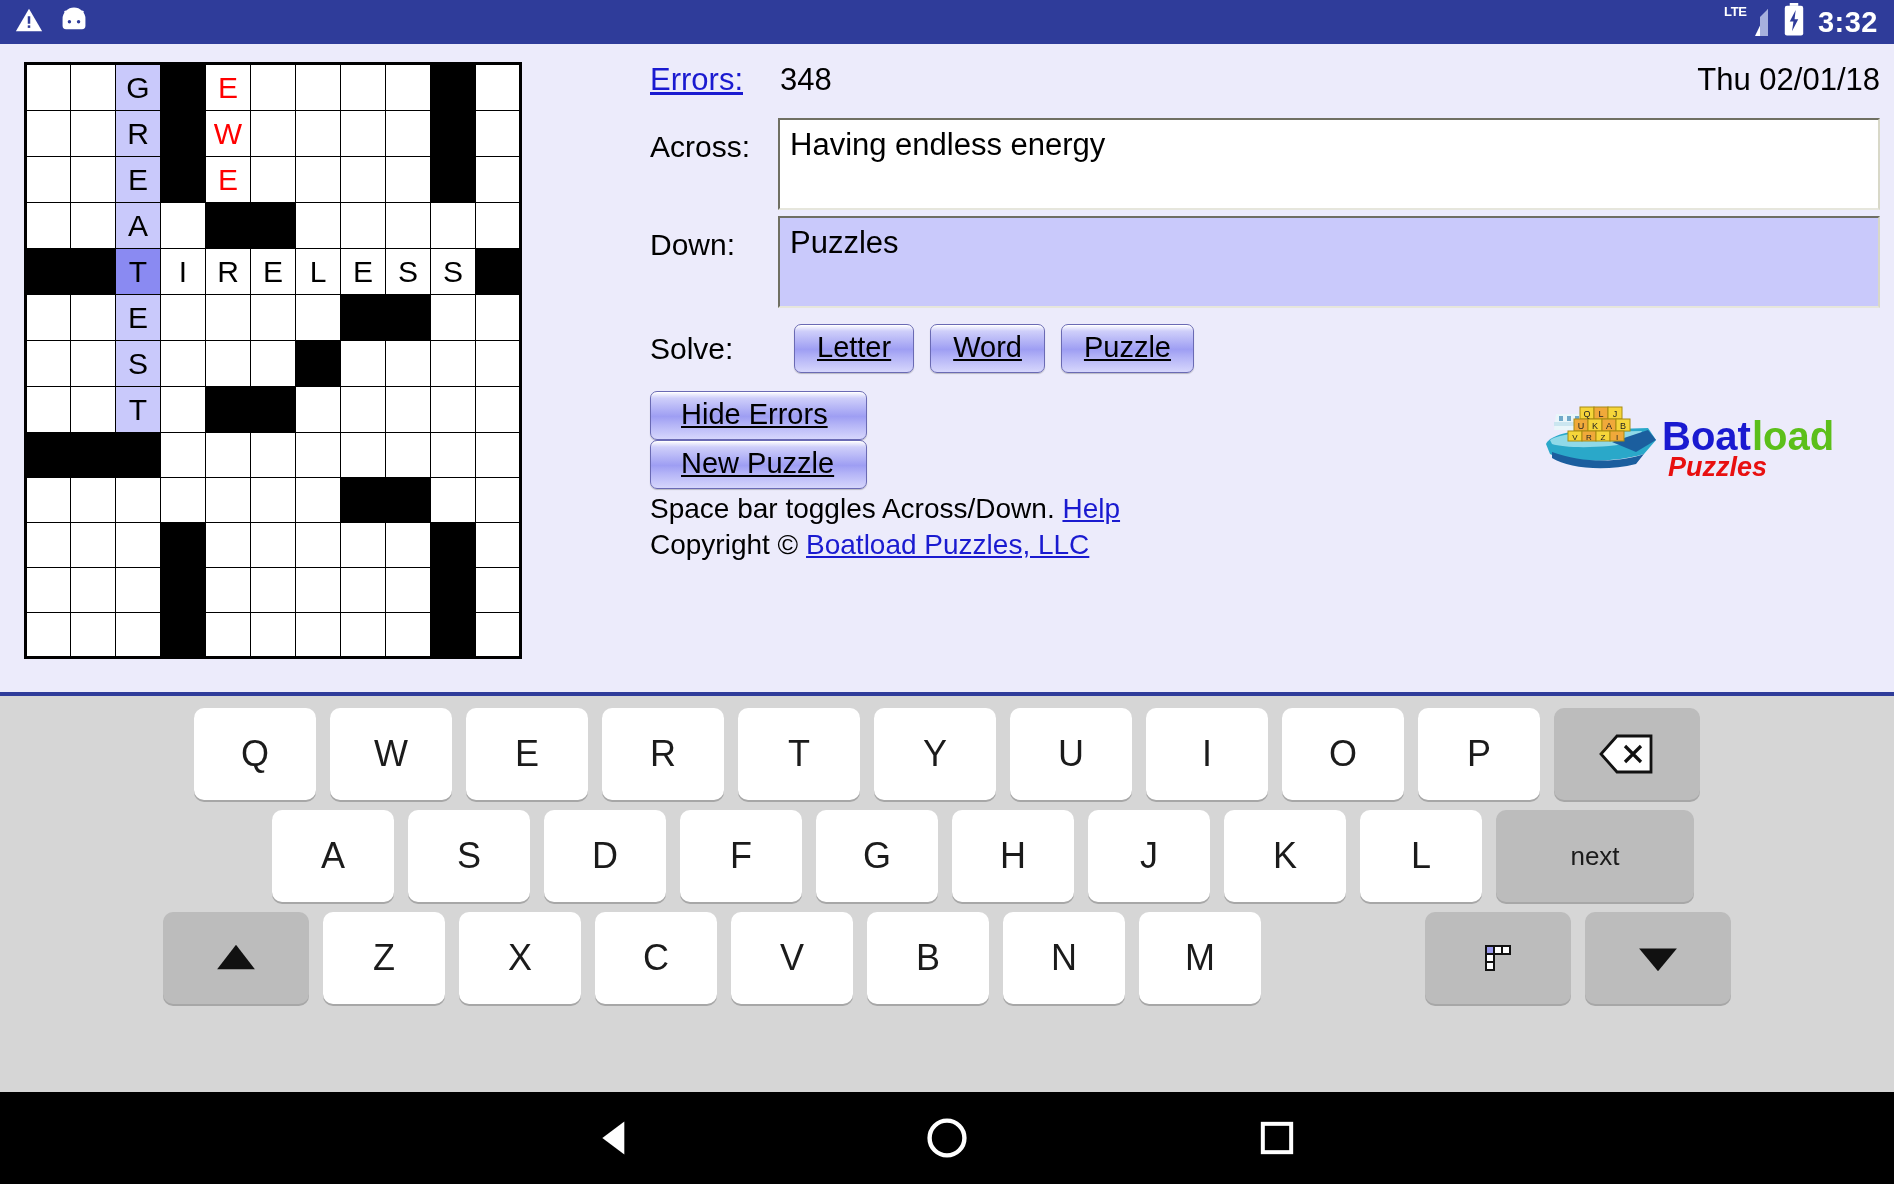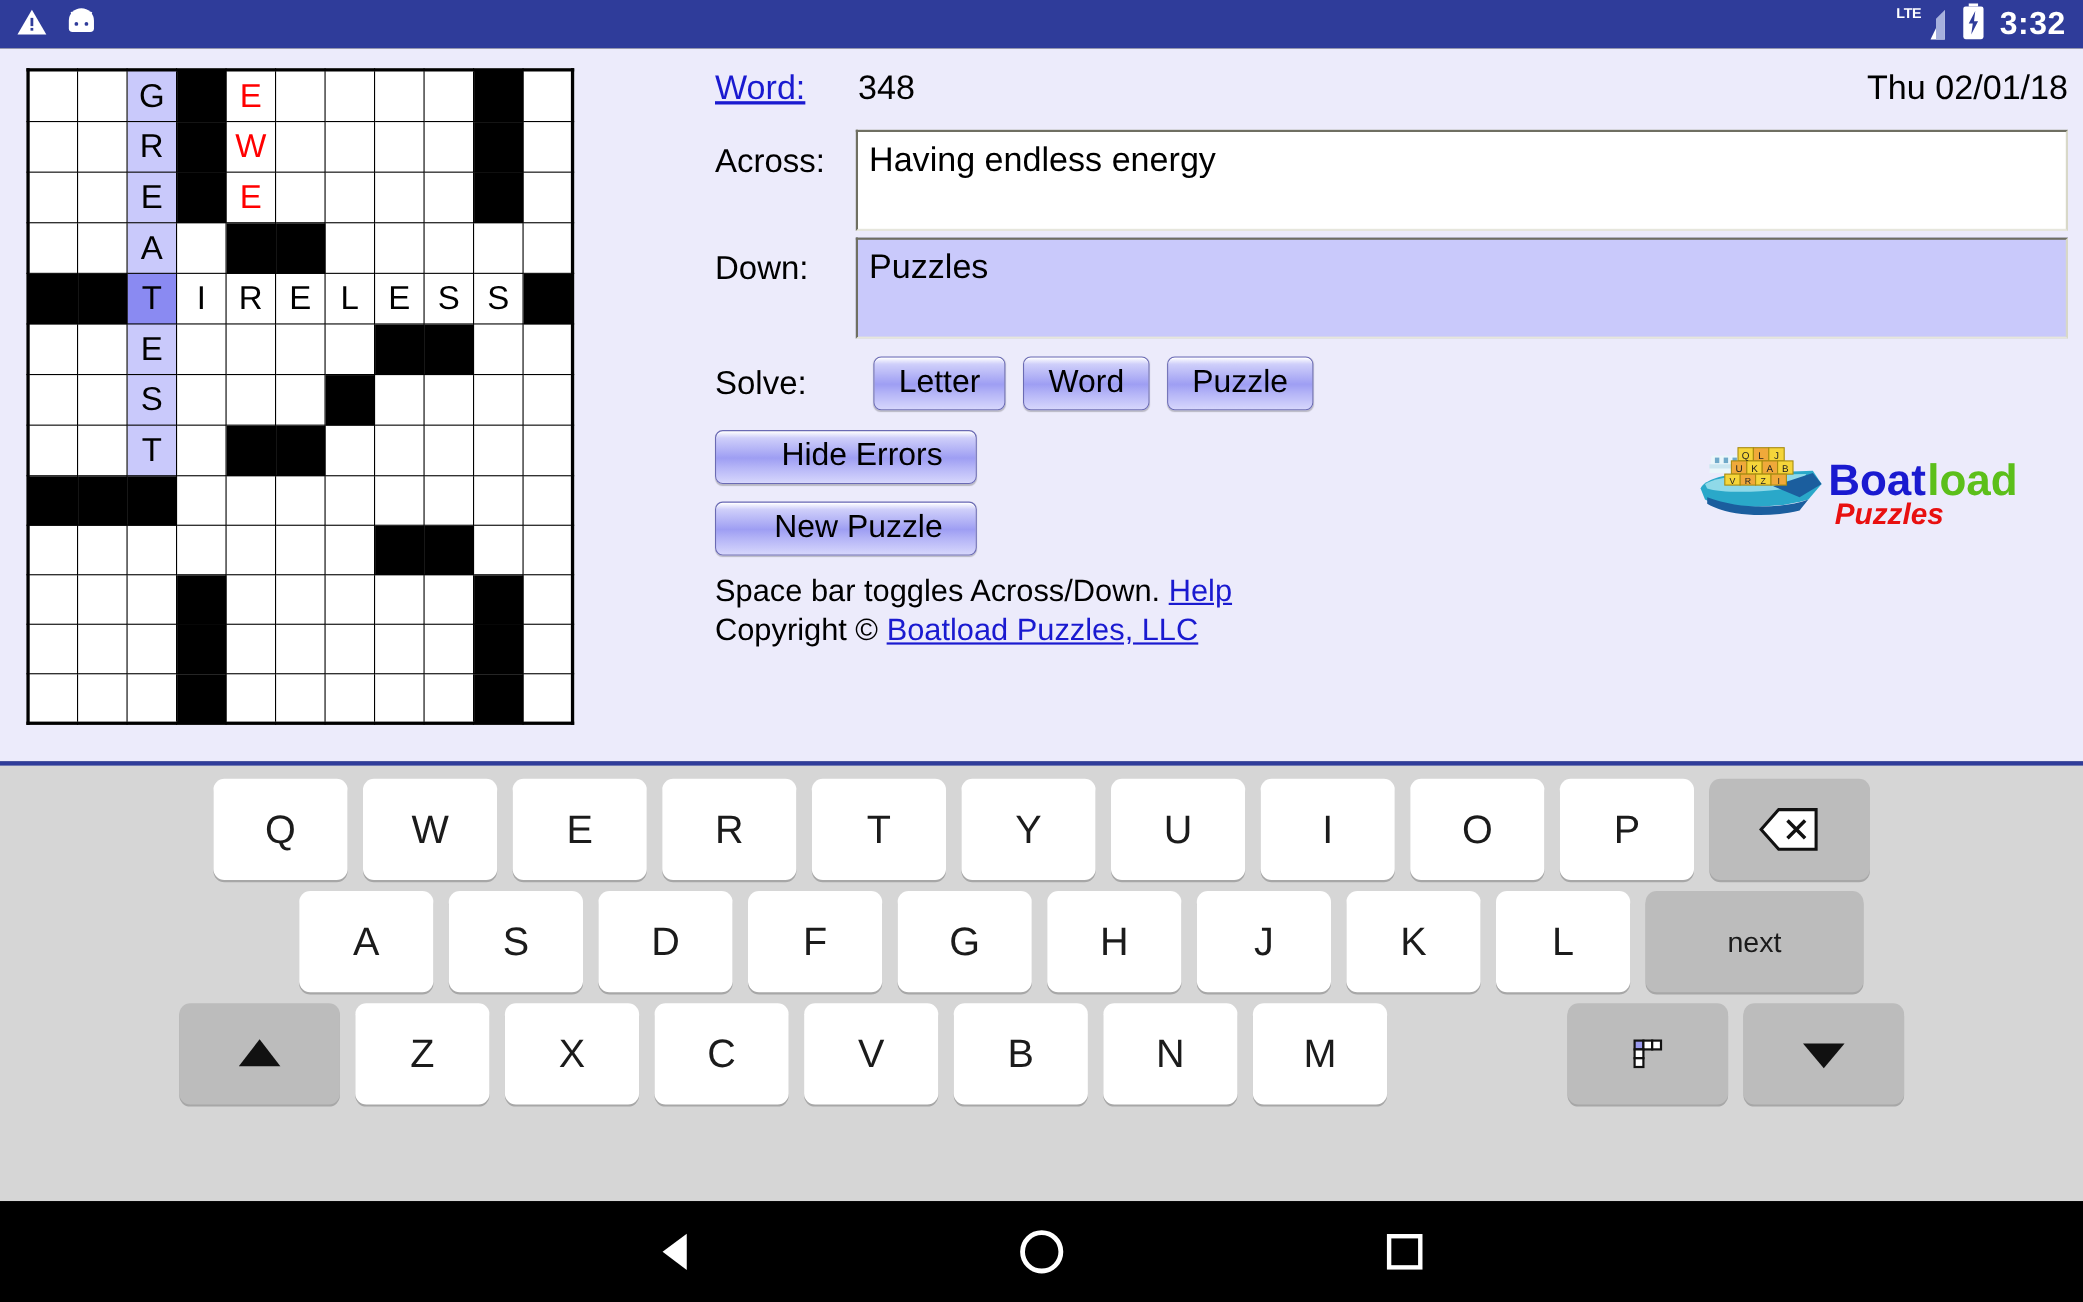--- a/index.html
+++ b/index.html
@@ -83,26 +83,27 @@
 
   .btn {
     display: inline-block;
     font-size: 29px; color: #000;
     padding: 6px 22px 8px 22px;
     border: 1.5px solid #6a6ab4;
     border-radius: 7px;
     background: linear-gradient(to bottom, #ffffff 0%, #cfcffa 13%, #9e9ef3 52%, #b5b5f7 70%, #d6d6fc 100%);
     box-shadow: inset 0 1px 0 rgba(255,255,255,0.85), 0 1px 1px rgba(0,0,0,0.22);
     cursor: pointer; white-space: nowrap;
-    text-align: right;
+    text-align: left;
+    text-decoration: underline;
   }
   .btn.wide { padding-left: 30px; padding-right: 30px; }
 
   .stack-btns { margin-top: 18px; }
-  .stack-btns .btn { display: block; width: 238px; margin-bottom: 16px; }
+  .stack-btns .btn { display: block; width: 217px; margin-bottom: 0; }
 
   .footer-line { font-size: 28px; color: #000; margin-top: 4px; }
   .footer-line a { color: #1a1ad0; text-decoration: underline; cursor: pointer; }
 
   
   #logo { position: absolute; right: 14px; top: 350px; width: 340px; height: 92px; }
 
   
   #keyboard {
     position: absolute; left: 0; top: 692px;
@@ -360,21 +361,21 @@
             <td class="block"></td>
             <td></td>
           </tr>
         </tbody>
       </table>
   </div>
 
   <div id="panel">
 
     <div class="row-score">
-      <span class="score-link">Word:</span>
+      <span class="score-link">Errors:</span>
       <span class="score-val">348</span>
       <span class="date-val">Thu 02/01/18</span>
     </div>
 
     <div class="clue-row">
       <span class="clue-label">Across:</span>
       <div class="clue-box clue-across">Having endless energy</div>
     </div>
 
     <div class="clue-row">

